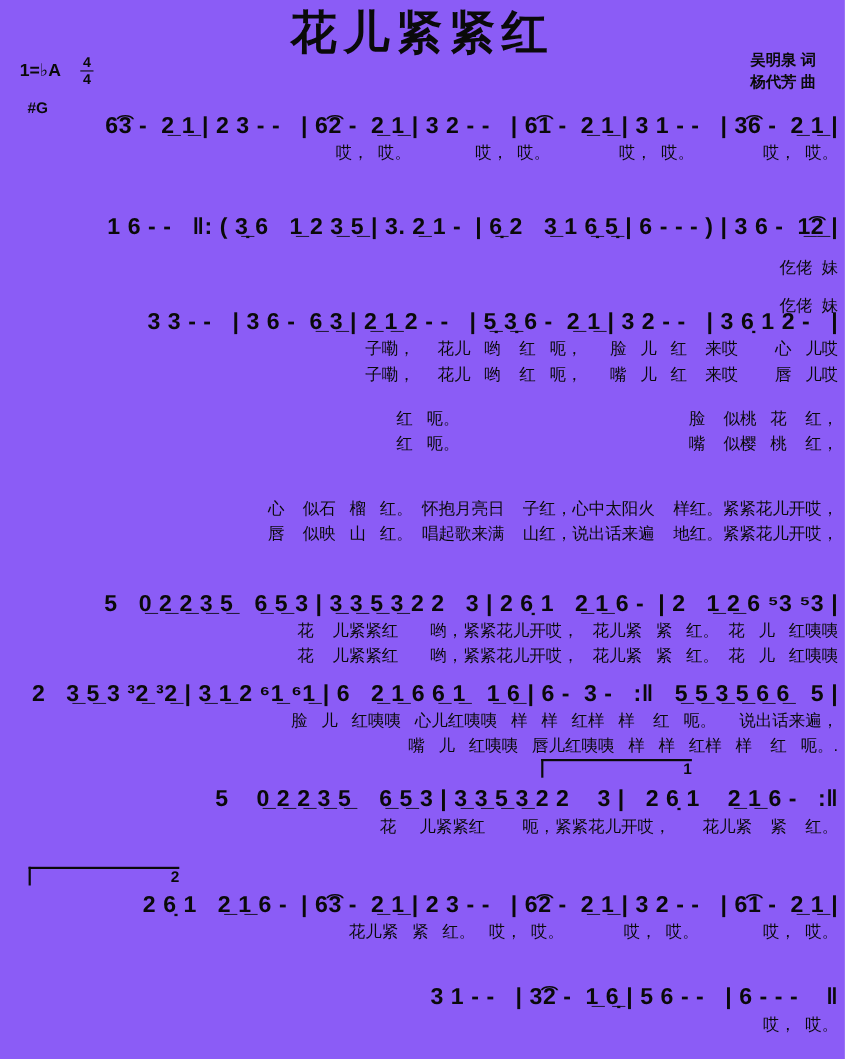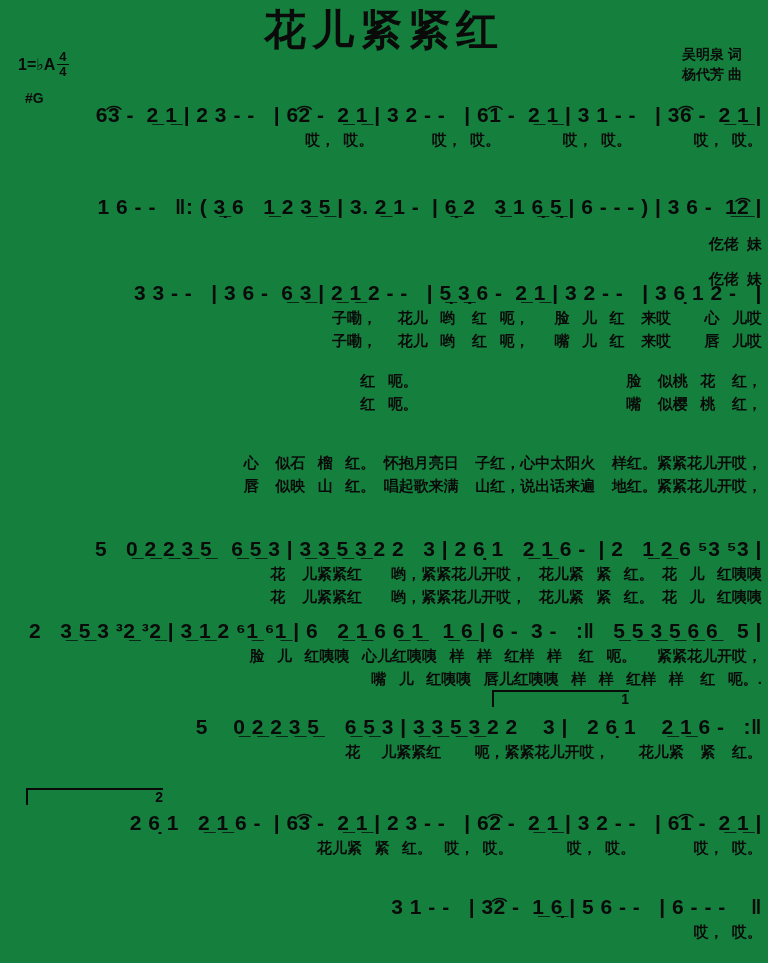--- a/index.html
+++ b/index.html
@@ -1,33 +1,33 @@
 <!DOCTYPE html>
 <html><head>
 <meta charset="utf-8">
 <style>
   html,body{margin:0;padding:0;}
   body{background:#e8e8e8;}
   .sheet{
     position:relative;
     width:768px;height:963px;
     margin:0 auto;
-    background:#15803d;
+    background:#8b5cf6;
     color:#0a0a0a;
     font-family:"Liberation Sans","DejaVu Sans",sans-serif;
     overflow:hidden;
   }
   .title{
     position:absolute;top:2px;left:0;right:0;
     text-align:center;
     font-size:42px;font-weight:bold;letter-spacing:6px;
   }
   .keyrow{
     position:absolute;left:18px;top:50px;
-    display:flex;align-items:center;gap:2px;
+    display:flex;align-items:center;gap:18px;
     font-weight:bold;font-size:16px;
   }
   .meter{
     display:inline-flex;flex-direction:column;align-items:center;
     font-size:13px;font-weight:bold;line-height:1.05;
   }
   .meter .num{border-bottom:1.5px solid #0a0a0a;padding:0 2px;}
   .credits{
     position:absolute;right:26px;top:44px;
     font-size:14px;font-weight:bold;line-height:1.45;
@@ -36,21 +36,21 @@
   .mode{
     position:absolute;left:25px;top:90px;
     font-size:14px;font-weight:bold;
   }
   .system{position:absolute;left:20px;right:6px;text-align:right;}
   .notation{
     font-size:21px;font-weight:bold;
     white-space:pre;letter-spacing:.5px;line-height:1.2;
   }
   .lyric{
-    font-size:15px;font-weight:bold;
+    font-size:15px;font-weight:normal;
     white-space:pre;line-height:1.25;margin-top:4px;
   }
   .s1{top:102px;}  .s2{top:194px;}  .s3{top:280px;}  .s4{top:368px;}
   .s5{top:450px;}  .s6{top:536px;}  .s7{top:582px;margin-top:36px;}  .s8{top:714px;}
   .s9{top:810px;}  .s10{top:894px;}
   .s2 .lyric{margin-left:592px;margin-top:16px;}
   .s10 .lyric{margin-left:80px;padding-left:40px;}
   .volta{
     position:absolute;
     border-top:2px solid #0a0a0a;border-left:2px solid #0a0a0a;
@@ -111,21 +111,21 @@
   </div>
 
   <div class="system s6">
     <div class="notation">5   0̲ 2̲ 2̲ 3̲ 5̲   6̲ 5̲ 3 | 3̲ 3̲ 5̲ 3̲ 2 2   3 | 2 6̣ 1   2̲ 1̲ 6 -  | 2   1̲ 2̲ 6 ⁵3 ⁵3 |</div>
     <div class="lyric">花    儿紧紧红       哟，紧紧花儿开哎，   花儿紧   紧   红。  花   儿   红咦咦</div>
     <div class="lyric">花    儿紧紧红       哟，紧紧花儿开哎，   花儿紧   紧   红。  花   儿   红咦咦</div>
   </div>
 
   <div class="system s7">
     <div class="notation">2   3̲ 5̲ 3 ³2̲ ³2̲ | 3̲ 1̲ 2 ⁶1̲ ⁶1̲ | 6   2̲ 1̲ 6 6̲ 1̲   1̲ 6̲ | 6 -  3 -   :‖   5̲ 5̲ 3̲ 5̲ 6̲ 6̲   5 |</div>
-    <div class="lyric">脸   儿   红咦咦   心儿红咦咦   样   样   红样   样    红   呃。     紧紧花儿开哎，</div>
+    <div class="lyric">脸   儿   红咦咦   心儿红咦咦   样   样   红样   样    红   呃。     说出话来遍，</div>
     <div class="lyric">嘴   儿   红咦咦   唇儿红咦咦   样   样   红样   样    红   呃。.</div>
   </div>
 
   <div class="system s8">
     <span class="volta volta1">1</span>
     <div class="notation">5    0̲ 2̲ 2̲ 3̲ 5̲    6̲ 5̲ 3 | 3̲ 3̲ 5̲ 3̲ 2 2    3 |   2 6̣ 1    2̲ 1̲ 6 -   :‖</div>
     <div class="lyric">花     儿紧紧红        呃，紧紧花儿开哎，       花儿紧    紧    红。</div>
   </div>
 
   <div class="system s9">

